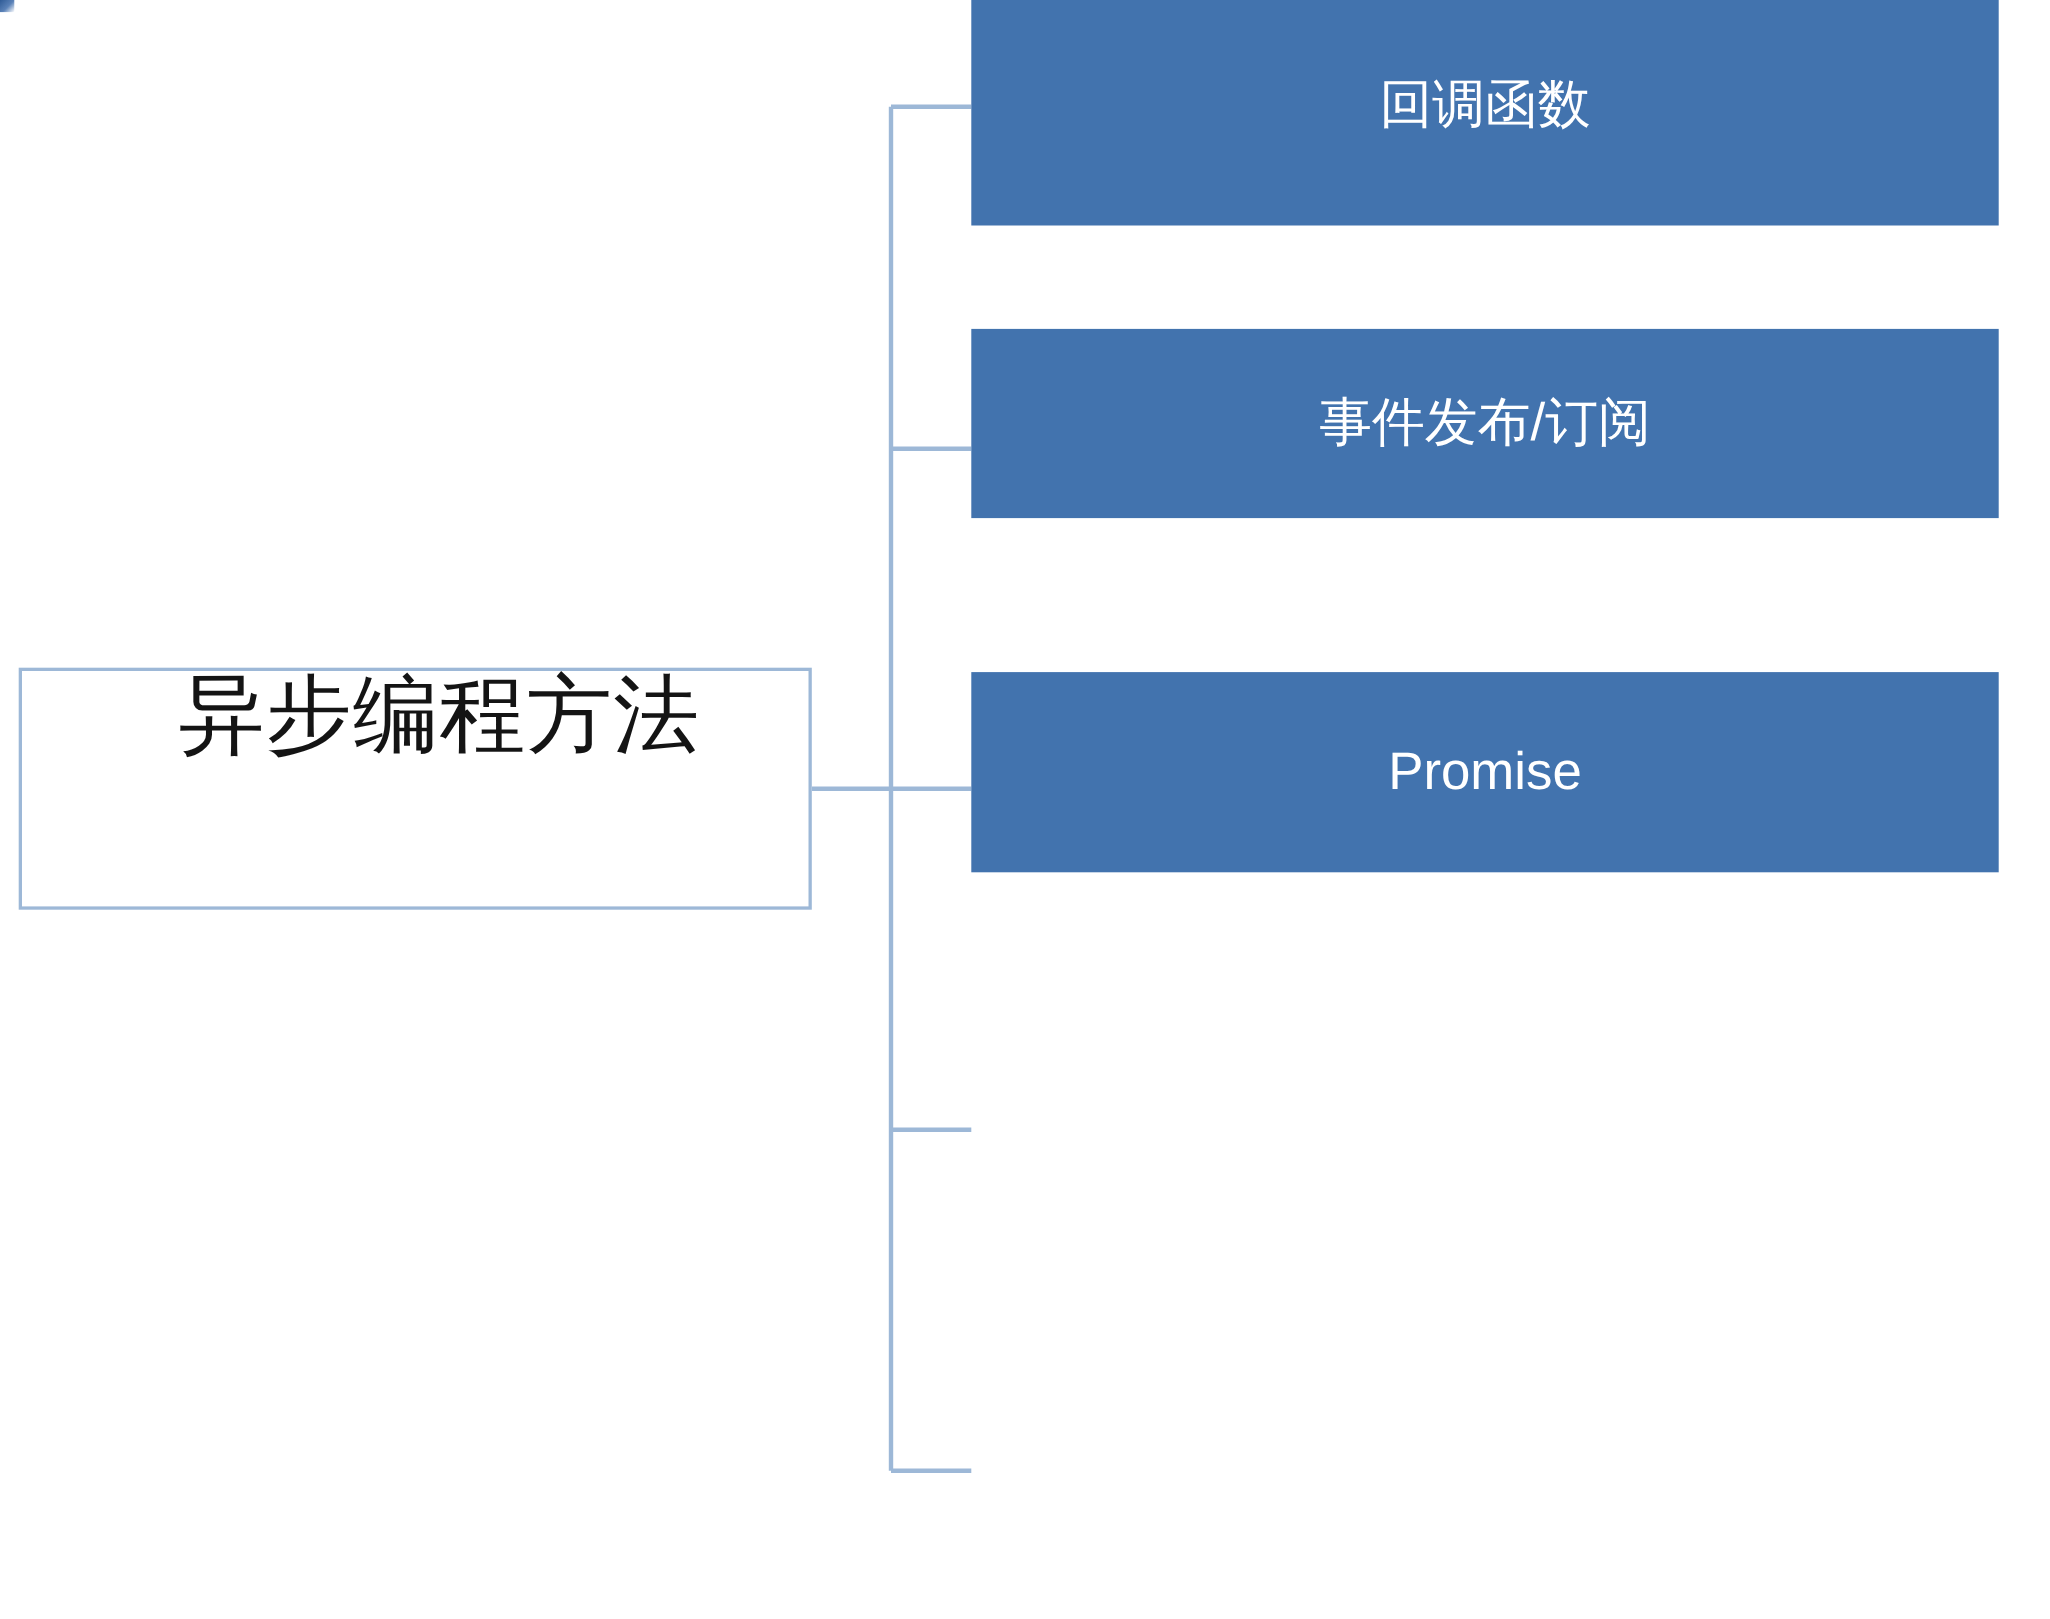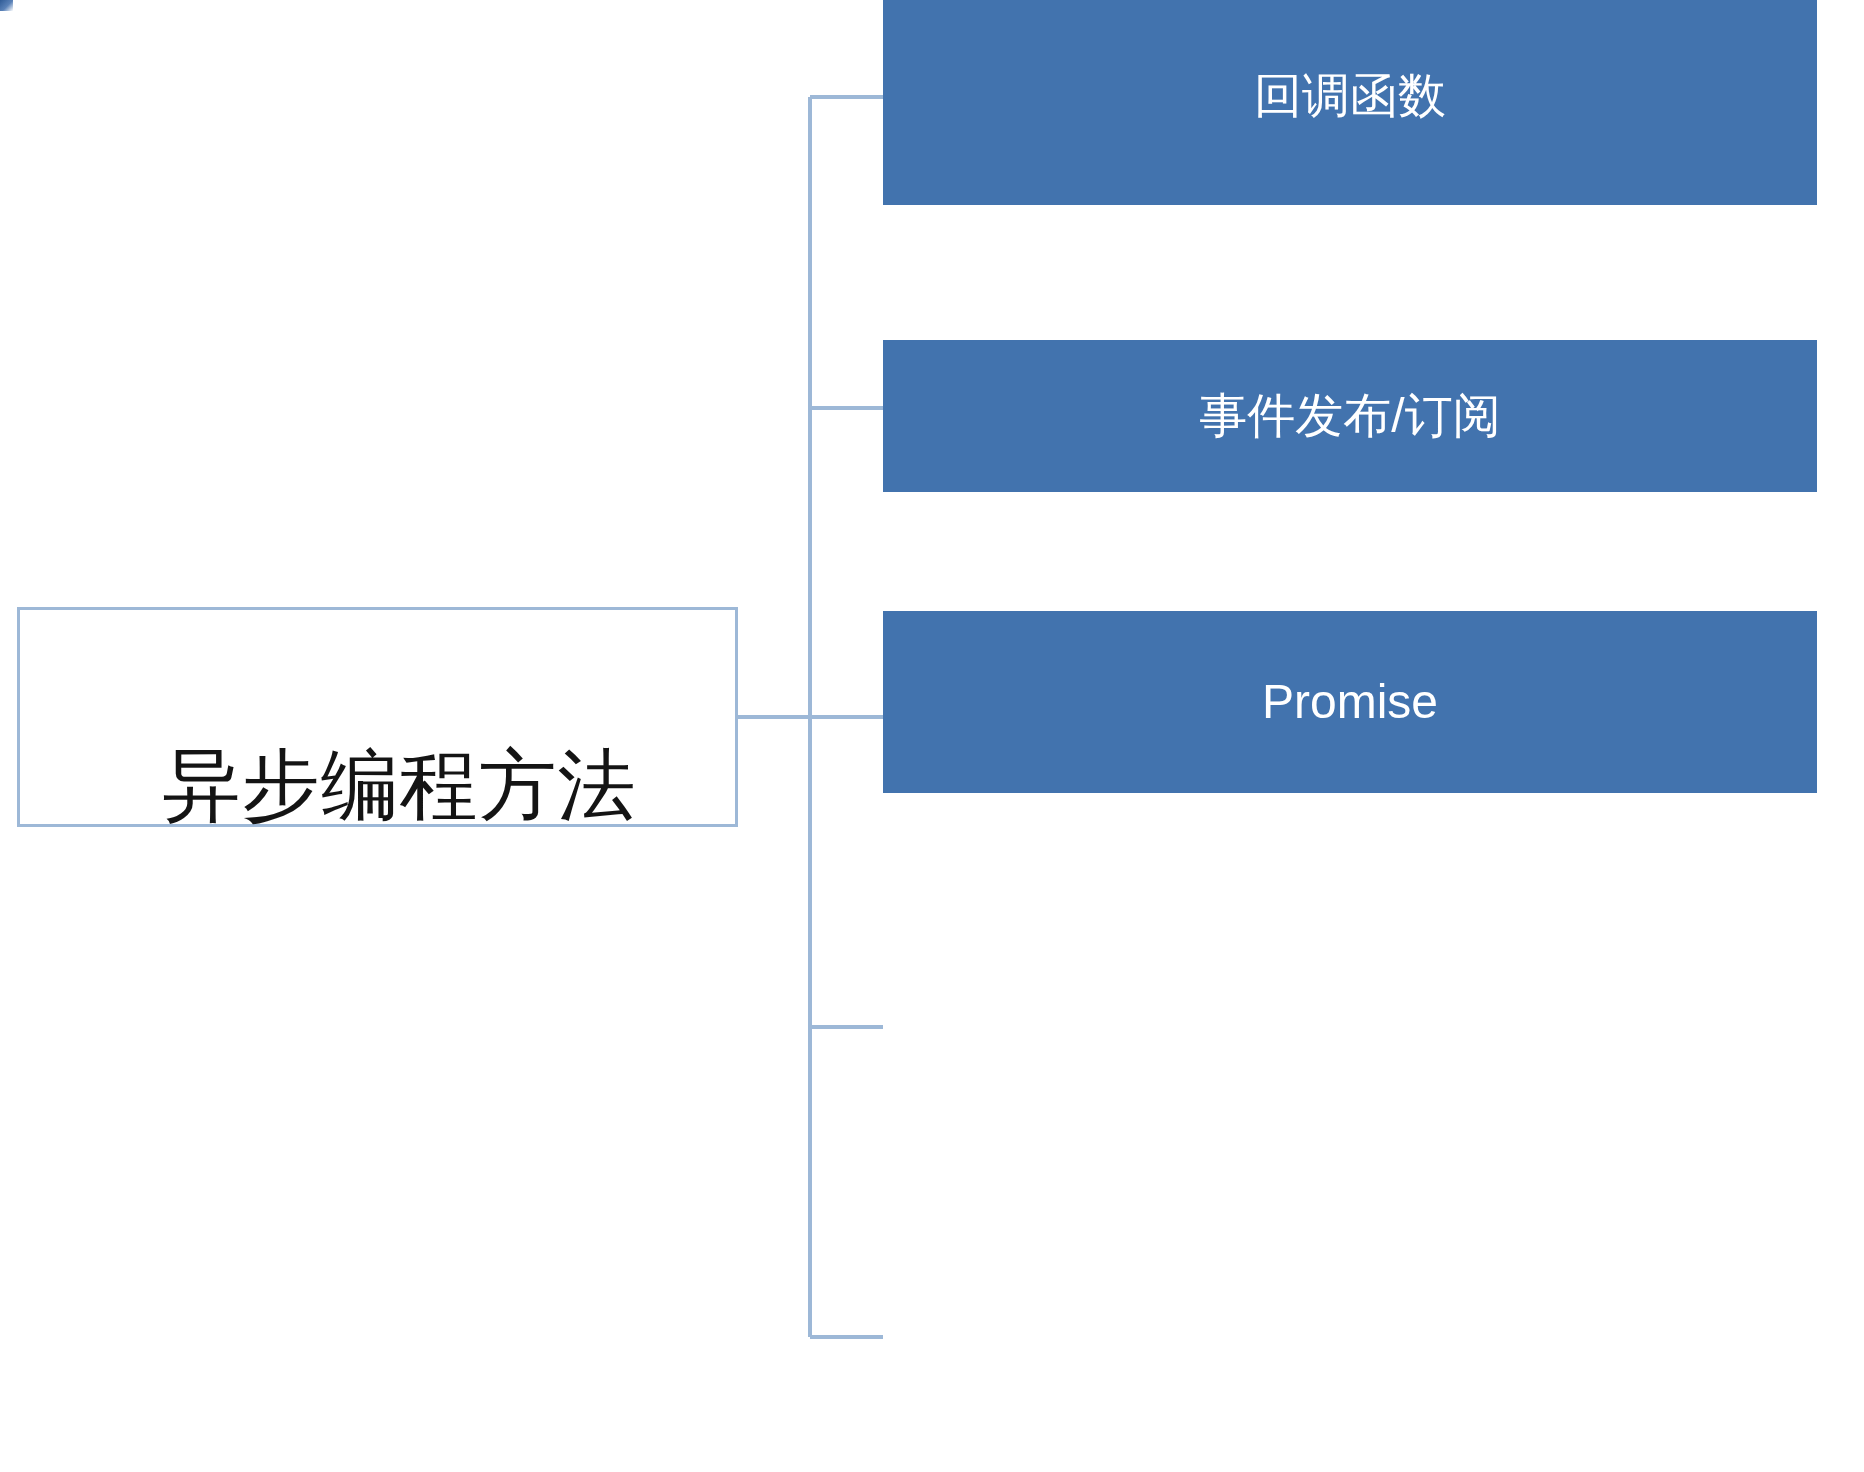--- a/index.html
+++ b/index.html
@@ -45,21 +45,21 @@
   .root-node {
     position: absolute;
     left: 17px;
     top: 607px;
     width: 721px;
     height: 220px;
     box-sizing: border-box;
     background: #ffffff;
     border: 3px solid #9db8d7;
     display: flex;
-    align-items: flex-end;
+    align-items: flex-start;
     justify-content: center;
     padding-left: 44px;
   }
   .root-node .node-label {
     font-size: 78px;
     line-height: 1;
     color: #141414;
     letter-spacing: 1px;
     white-space: nowrap;
   }
@@ -77,21 +77,21 @@
   }
   .branch-node .node-label {
     font-size: 48px;
     line-height: 1;
     color: #ffffff;
     white-space: nowrap;
     text-align: center;
   }
 
   .branch-node.n0 { top: -13px;   height: 218px; }
-  .branch-node.n1 { top: 299px;   height: 152px; margin-top: 41px; }
+  .branch-node.n1 { top: 299px;   height: 172px; }
   .branch-node.n2 { top: 611px;   height: 182px; }
   .branch-node.n3 { top: 919px;   height: 216px; }
   .branch-node.n4 { top: 1230px;  height: 215px; }
 </style>
 </head>
 <body>
 
 <div id="diagram">
 
   <div class="corner-artifact"></div>

